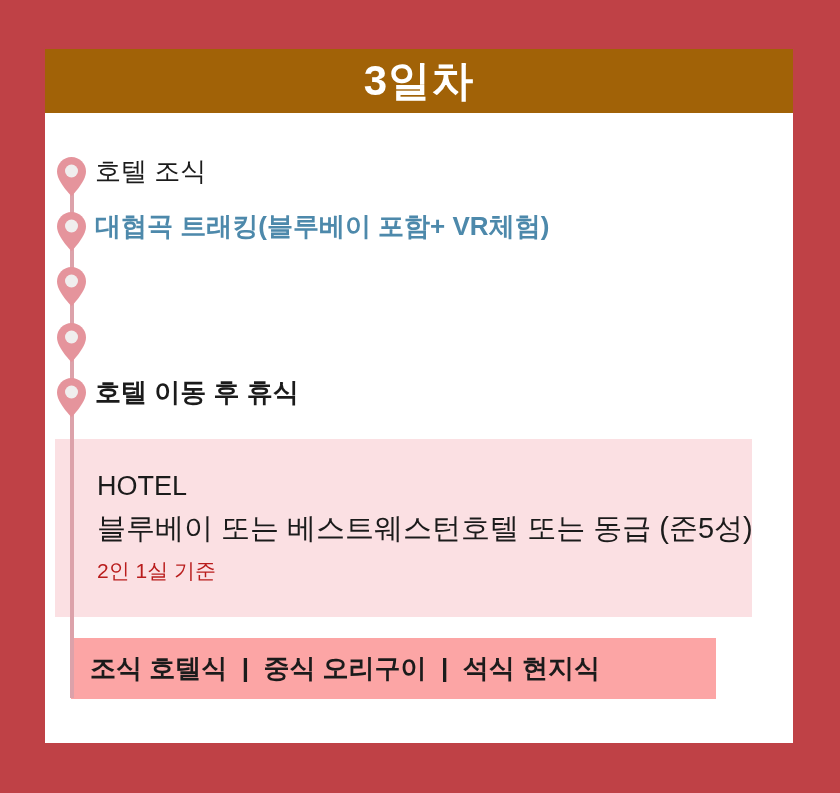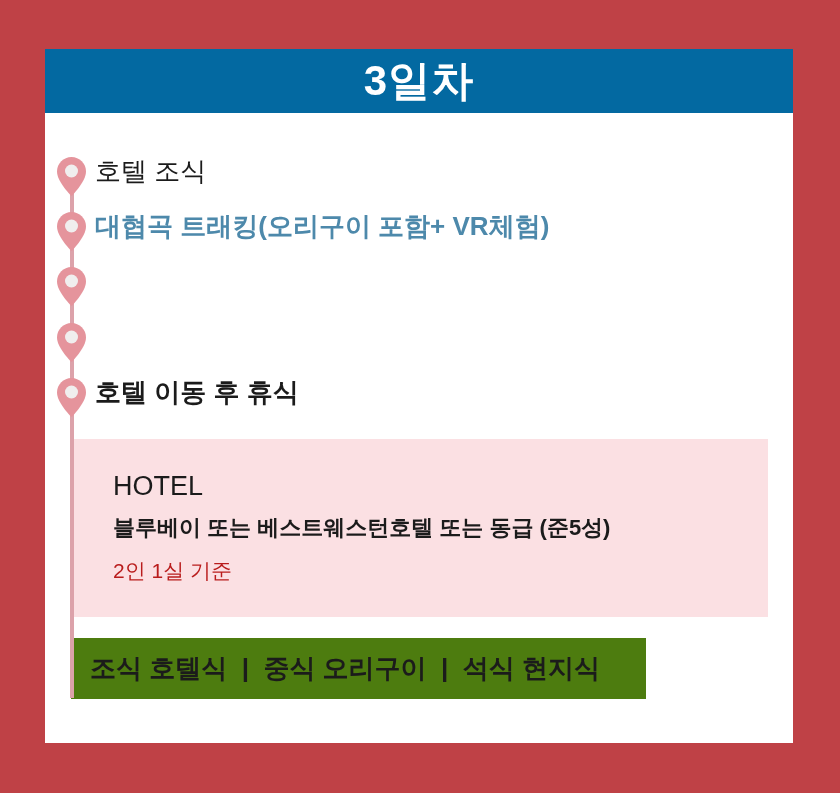--- a/index.html
+++ b/index.html
@@ -14,21 +14,21 @@
   .card {
     position: absolute;
     left: 45px; top: 49px;
     width: 748px; height: 694px;
     background: #ffffff;
   }
   .day-header {
     position: absolute;
     left: 45px; top: 49px;
     width: 748px; height: 64px;
-    background: #0369a1;
+    background: #a16207;
     display: flex;
     align-items: center;
     justify-content: center;
   }
   .day-header .title {
     color: #ffffff;
     font-size: 42px;
     font-weight: 800;
     letter-spacing: 1px;
   }
@@ -62,53 +62,53 @@
   }
   .tl-item-1 { top: 155px; }
   .tl-item-2 { top: 210px; }
   .tl-item-3 { top: 265px; }
   .tl-item-4 { top: 321px; }
   .tl-item-5 { top: 376px; font-weight: bold; }
   .hl { color: #4d89ab; font-weight: 700; }
   .bold-black { color: #1b1b1b; font-weight: 700; }
   .hotel-box {
     position: absolute;
-    left: 71px; top: 439px;
+    left: 55px; top: 439px;
     width: 697px; height: 178px;
     background: #fbe0e3;
     z-index: 2;
     box-sizing: border-box;
     padding: 29px 20px 12px 42px;
   }
   .hotel-label {
     font-size: 27px;
     font-weight: 500;
     color: #1b1b1b;
     line-height: 36px;
   }
   .hotel-name {
-    font-size: 22px;
-    font-weight: 700;
+    font-size: 29px;
+    font-weight: 400;
     color: #1b1b1b;
     line-height: 44px;
     margin-top: 2px;
     white-space: nowrap;
   }
   .hotel-note {
     font-size: 21px;
     font-weight: 400;
     color: #b91c1c;
     line-height: 30px;
     margin-top: 6px;
   }
   .meal-box {
     position: absolute;
     left: 71px; top: 638px;
-    width: 575px; height: 61px;
-    background: #4d7c0f;
+    width: 645px; height: 61px;
+    background: #fca5a5;
     z-index: 2;
     box-sizing: border-box;
     padding-left: 19px;
     display: flex;
     align-items: center;
   }
   .meal-text {
     font-size: 26px;
     font-weight: 700;
     color: #1b1b1b;
@@ -143,21 +143,21 @@
   <svg class="pin pin-4" viewBox="0 0 29 39">
     <path d="M14.5 0 C6.5 0 0 6.5 0 14.5 C0 25 14.5 39 14.5 39 C14.5 39 29 25 29 14.5 C29 6.5 22.5 0 14.5 0 Z" fill="#e5949c"></path>
     <circle cx="14.5" cy="14" r="6.5" fill="#f0eeee"></circle>
   </svg>
   <svg class="pin pin-5" viewBox="0 0 29 39">
     <path d="M14.5 0 C6.5 0 0 6.5 0 14.5 C0 25 14.5 39 14.5 39 C14.5 39 29 25 29 14.5 C29 6.5 22.5 0 14.5 0 Z" fill="#e5949c"></path>
     <circle cx="14.5" cy="14" r="6.5" fill="#f0eeee"></circle>
   </svg>
 
   <div class="tl-item tl-item-1">호텔 조식</div>
-  <div class="tl-item tl-item-2 hl">대협곡 트래킹(오리구이 포함+ VR체험)</div>
+  <div class="tl-item tl-item-2 hl">대협곡 트래킹(블루베이 포함+ VR체험)</div>
   <div class="tl-item tl-item-5">호텔 이동 후 휴식</div>
 
   <div class="hotel-box">
     <div class="hotel-label">HOTEL</div>
     <div class="hotel-name">블루베이 또는 베스트웨스턴호텔 또는 동급 (준5성)</div>
     <div class="hotel-note">2인 1실 기준</div>
   </div>
 
   <div class="meal-box">
     <span class="meal-text">조식 호텔식  |  중식 오리구이  |  석식 현지식</span>

